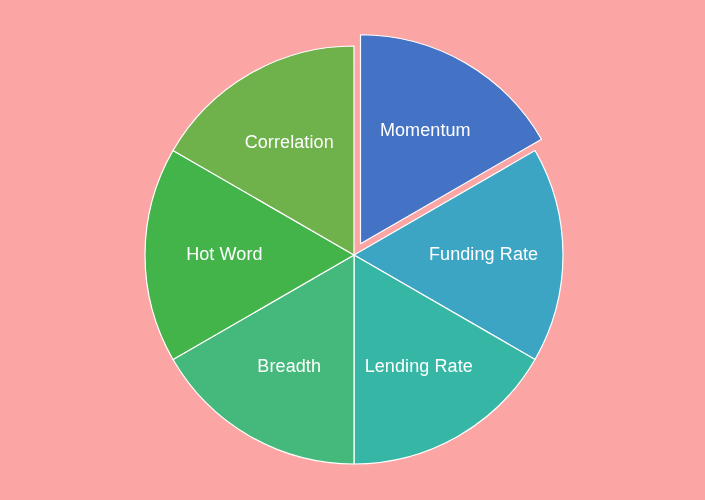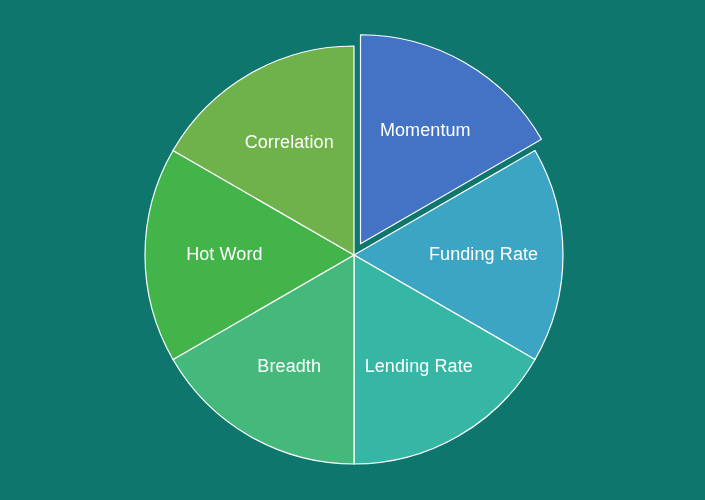--- a/index.html
+++ b/index.html
@@ -11,21 +11,21 @@
   body {
     width: 705px;
     height: 500px;
     overflow: hidden;
     font-family: "Liberation Sans", sans-serif;
   }
   #chart-root {
     position: relative;
     width: 705px;
     height: 500px;
-    background: #0f766e;
+    background: #fca5a5;
   }
   #pie-svg {
     display: block;
     width: 705px;
     height: 500px;
   }
   .slice-path {
     stroke: #ffffff;
     stroke-width: 1.2;
     stroke-linejoin: round;

